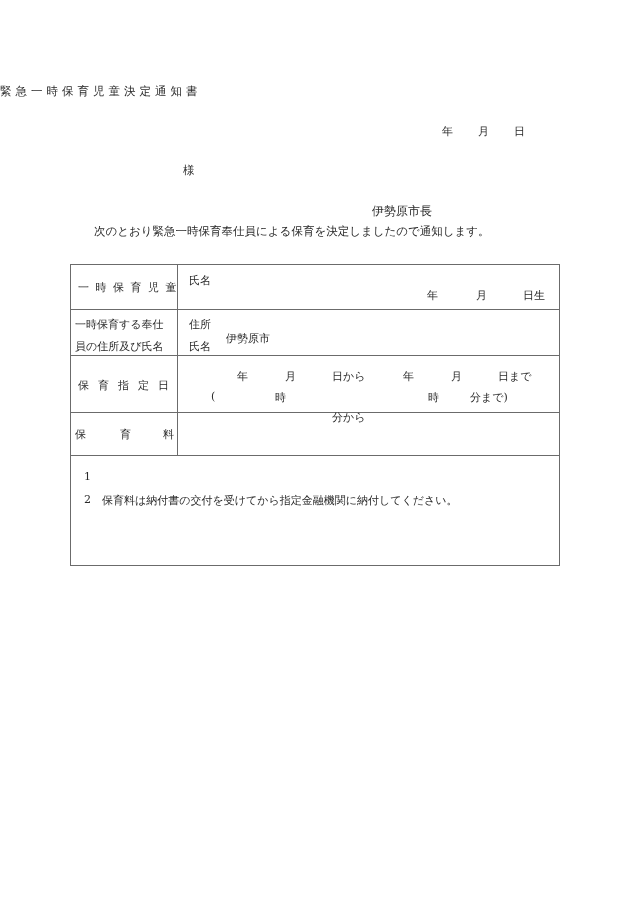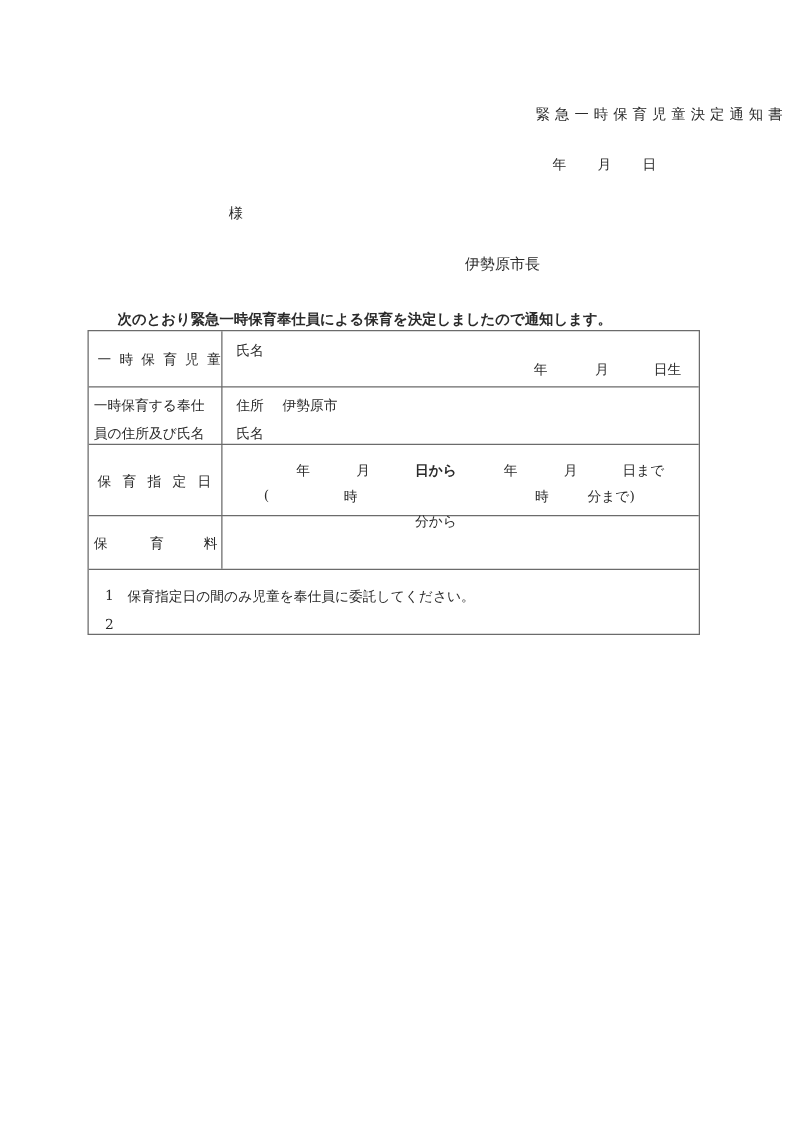--- a/index.html
+++ b/index.html
@@ -13,37 +13,37 @@
     position: relative;
     overflow: hidden;
     font-family: "DejaVu Serif", "Liberation Serif", serif;
     color: #2a2a2a;
     font-size: 11px;
   }
   .abs { position: absolute; white-space: nowrap; }
 
   .title {
     left: 0; width: 630px; top: 84px;
-    text-align: right;
+    text-align: left;
     font-size: 11.5px;
     letter-spacing: 4px;
   }
   .date-row { top: 124px; left: 442px; text-decoration: underline; }
   .date-row span { display: inline-block; }
   .date-row .y { width: 36px; }
   .date-row .m { width: 36px; }
 
   .addressee { top: 163px; left: 183px; font-size: 11.5px; }
   .issuer { top: 203px; left: 372px; font-size: 12px; }
-  .intro { top: 248px; left: 94px; font-size: 11.5px; font-weight: bold; }
+  .intro { top: 224px; left: 94px; font-size: 11.5px; }
 
   .form {
     position: absolute;
     left: 70px; top: 264px;
-    width: 490px; height: 244px;
+    width: 490px; height: 302px;
     border: 1px solid #6b6b6b;
     box-sizing: border-box;
   }
   .hline {
     position: absolute; left: 0; right: 0; height: 0;
     border-top: 1px solid #6b6b6b;
   }
   .vline {
     position: absolute; top: 0; width: 0;
     border-left: 1px solid #6b6b6b;
@@ -76,37 +76,37 @@
 
   <div class="cell-text lbl-spaced" style="left:7px; top:15px;">一時保育児童</div>
   <div class="cell-text" style="left:118px; top:8px;">氏名</div>
   <div class="cell-text" style="left:356px; top:23px;">年</div>
   <div class="cell-text" style="left:405px; top:23px;">月</div>
   <div class="cell-text" style="left:452px; top:23px;">日生</div>
 
   <div class="cell-text" style="left:4px; top:52px;">一時保育する奉仕</div>
   <div class="cell-text" style="left:4px; top:74px;">員の住所及び氏名</div>
   <div class="cell-text" style="left:118px; top:52px;">住所</div>
-  <div class="cell-text" style="left:155px; top:52px;">伊勢原市</div>
+  <div class="cell-text" style="left:155px; top:66px;">伊勢原市</div>
   <div class="cell-text" style="left:118px; top:74px;">氏名</div>
 
   <div class="cell-text lbl-spaced" style="left:7px; top:113px; letter-spacing:9px;">保育指定日</div>
   <div class="cell-text" style="left:166px; top:104px;">年</div>
   <div class="cell-text" style="left:214px; top:104px;">月</div>
-  <div class="cell-text" style="left:261px; top:104px;font-weight:bold;">日から</div>
+  <div class="cell-text" style="left:261px; top:104px;">日から</div>
   <div class="cell-text" style="left:332px; top:104px;">年</div>
   <div class="cell-text" style="left:380px; top:104px;">月</div>
   <div class="cell-text" style="left:427px; top:104px;">日まで</div>
   <div class="cell-text" style="left:140px; top:125px;">(</div>
   <div class="cell-text" style="left:204px; top:125px;">時</div>
   <div class="cell-text" style="left:261px; top:125px;margin-top:20px;">分から</div>
   <div class="cell-text" style="left:357px; top:125px;">時</div>
   <div class="cell-text" style="left:399px; top:125px;">分まで)</div>
 
   <div class="cell-text" style="left:4px; top:162px;">保</div>
   <div class="cell-text" style="left:49px; top:162px;">育</div>
   <div class="cell-text" style="left:92px; top:162px;">料</div>
   <div class="cell-text" style="left:118px; top:162px;"></div>
 
   <div class="cell-text" style="left:13px; top:205px;">1</div>
-  <div class="cell-text" style="left:31px; top:205px;">保育指定日の間のみ児童を奉仕員に委託してください。</div>
   <div class="cell-text" style="left:13px; top:228px;">2</div>
+  <div class="cell-text" style="left:31px; top:228px;">保育料は納付書の交付を受けてから指定金融機関に納付してください。</div>
 </div>
 
 </body></html>

